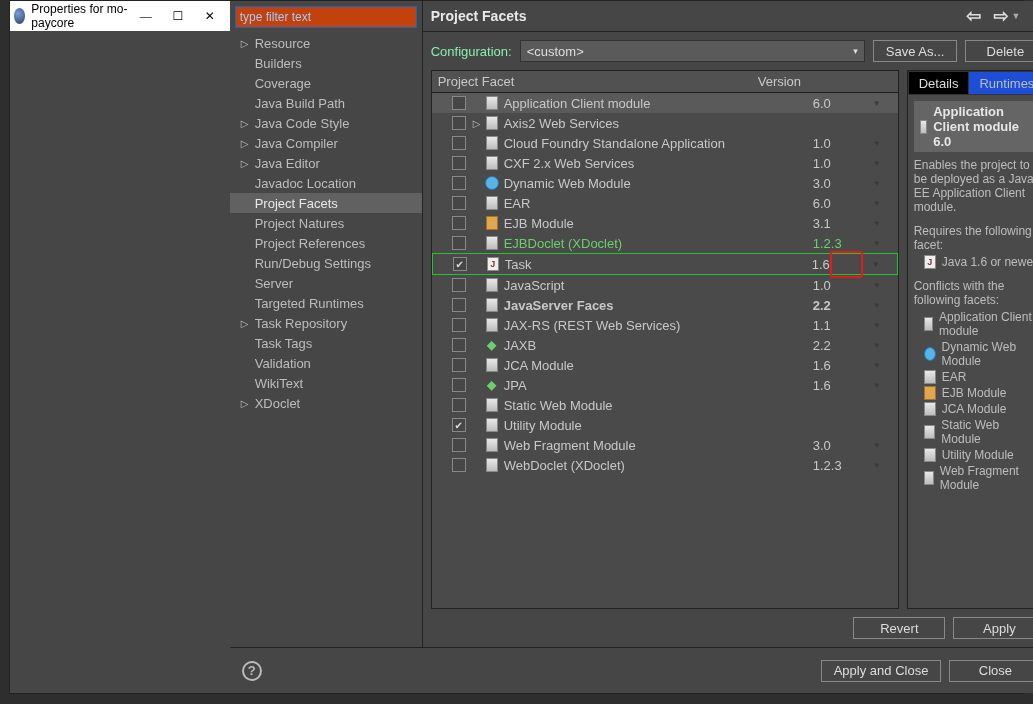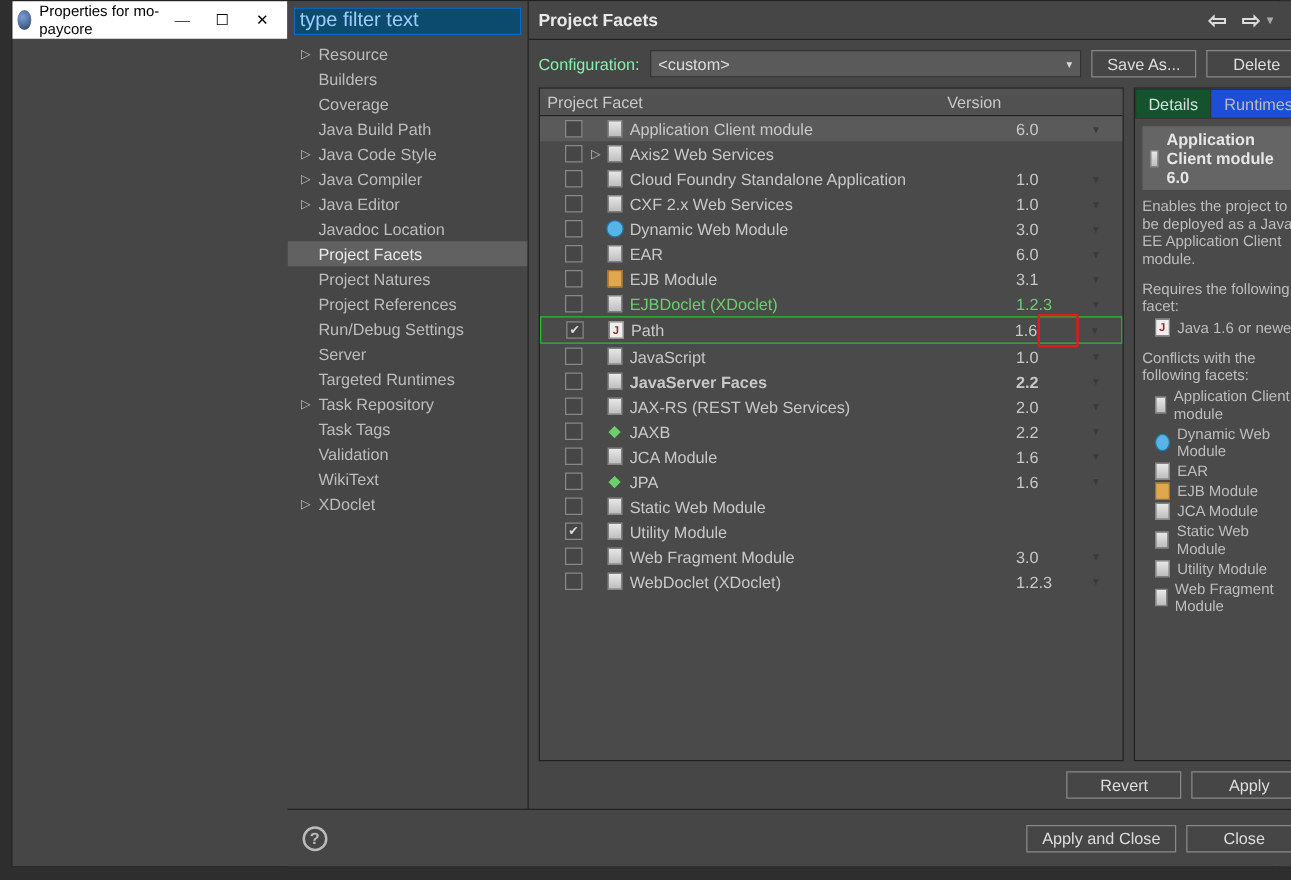--- a/index.html
+++ b/index.html
@@ -59,25 +59,25 @@
   .sidebar {
     width: 193px;
     background: #464646;
     border-right: 1px solid #222;
     display: flex;
     flex-direction: column;
   }
   .filter {
     margin: 5px;
     height: 22px;
-    background: #0c4a6e;
+    background: #c2410c;
     border: 1px solid #0a6ac9;
     color: #9ccdfd;
     padding: 0 4px;
-    font-size: 16px;
+    font-size: 12px;
   }
   .tree {
     flex: 1;
     overflow: auto;
   }
   .tree-row {
     height: 20px;
     display: flex;
     align-items: center;
     padding-left: 8px;
@@ -219,21 +219,21 @@
   }
   .tab {
     padding: 0 10px;
     display: flex; align-items: center;
     color: #bdbdbd;
     background: #1d4ed8;
     border: 1px solid #333;
     border-bottom: none;
     margin-right: -1px;
   }
-  .tab.active { background: #14532d; color: #ddd; text-align: center; }
+  .tab.active { background: #000000; color: #ddd; text-align: center; }
   .detail-body {
     flex: 1;
     padding: 6px;
     overflow: auto;
     color: #bdbdbd;
   }
   .detail-title-bar {
     background: #656565;
     color: #e6e6e6;
     font-weight: 600;
@@ -485,21 +485,21 @@
                     <span class="name">EJBDoclet (XDoclet)</span>
                     <span class="ver">1.2.3</span>
                     <span class="dd">▼</span>
                   </div>
                   <div class="trow sel" style="position: relative;">
                     <span class="cb">✔</span>
                     <span class="tw2"></span>
                     <span class="ficon">
                       <span class="java-icon">J</span>
                     </span>
-                    <span class="name">Path</span>
+                    <span class="name">Task</span>
                     <span class="ver">1.6</span>
                     <span class="dd">▼</span>
                     <div class="redbox" style="right: 34px; top: -3px;"></div>
                   </div>
                   <div class="trow" style="position: relative;">
                     <span class="cb"></span>
                     <span class="tw2"></span>
                     <span class="ficon">
                       <span class="file-icon"></span>
                     </span>
@@ -517,21 +517,21 @@
                     <span class="ver">2.2</span>
                     <span class="dd">▼</span>
                   </div>
                   <div class="trow" style="position: relative;">
                     <span class="cb"></span>
                     <span class="tw2"></span>
                     <span class="ficon">
                       <span class="file-icon"></span>
                     </span>
                     <span class="name">JAX-RS (REST Web Services)</span>
-                    <span class="ver">2.0</span>
+                    <span class="ver">1.1</span>
                     <span class="dd">▼</span>
                   </div>
                   <div class="trow" style="position: relative;">
                     <span class="cb"></span>
                     <span class="tw2"></span>
                     <span class="ficon">
                       <span class="jaxb-icon">◆</span>
                     </span>
                     <span class="name">JAXB</span>
                     <span class="ver">2.2</span>

